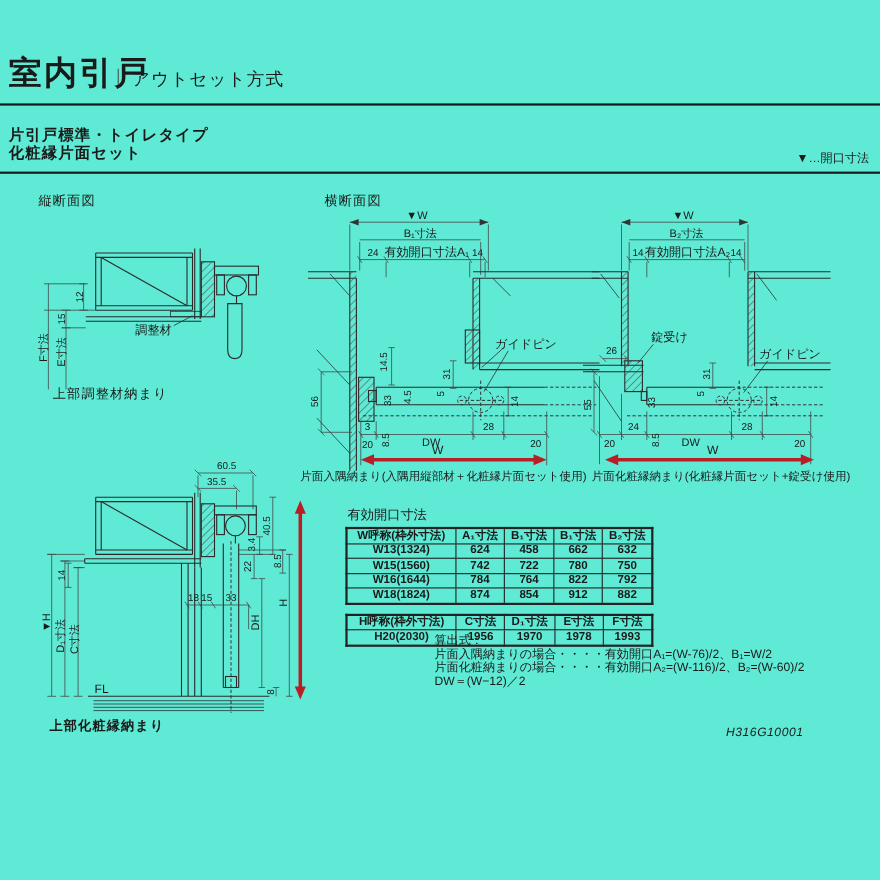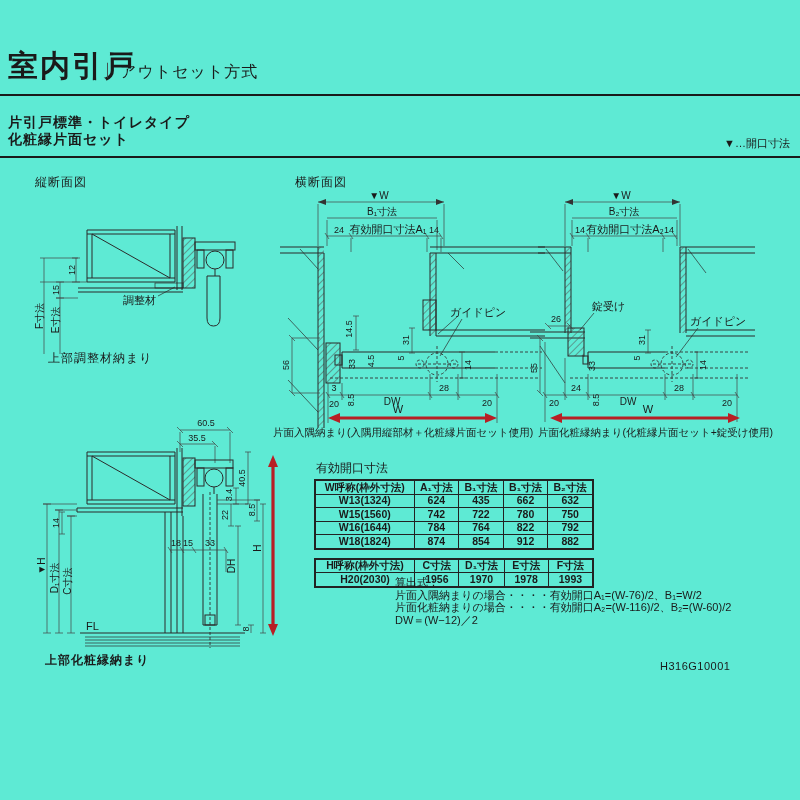--- a/index.html
+++ b/index.html
@@ -20,21 +20,21 @@
   .smallcap{font-size:10.5px;}
   #tables{left:283px;top:460px;width:280px;margin-left:31px;}
   #tblhead{font-size:12px;margin:0 0 2px 2px;}
   table{border-collapse:collapse;table-layout:fixed;}
   td,th{border:1px solid #222;font-size:10.5px;font-weight:bold;text-align:center;
         padding:0 1px;height:12.5px;line-height:1.05;white-space:nowrap;overflow:hidden;}
   table{border:2px solid #222;}
   .c0{width:100px;} .cn{width:44px;}
   #htable{margin-top:8px;}
   #formulas{left:395px;top:576px;font-size:11px;line-height:1.15;white-space:nowrap;}
-  #doccode{left:660px;top:660px;font-size:11px;letter-spacing:0.5px;}
+  #doccode{left:660px;top:660px;font-size:11px;letter-spacing:0.5px;font-style:italic;}
   svg{position:absolute;overflow:visible;}
   svg text{font-family:"Liberation Sans","DejaVu Sans",sans-serif;fill:#1a1a1a;}
   .ln{stroke:#2b2b2b;stroke-width:1;fill:none;}
   .lt{stroke:#2b2b2b;stroke-width:0.7;fill:none;}
   .dim{stroke:#444;stroke-width:0.7;fill:none;}
   .dshf{stroke:#333;stroke-width:0.9;fill:none;stroke-dasharray:3 2;}
   .red{stroke:#b81f24;stroke-width:3.2;fill:none;}
   .redf{fill:#b81f24;stroke:none;}
   .dt{font-size:9px;} .dt2{font-size:10px;} .lbl{font-size:11px;}
   .mid{text-anchor:middle;}
@@ -354,21 +354,21 @@
           <tr>
         <th class="c0">W呼称(枠外寸法)</th>
         <th class="cn">A₁寸法</th>
         <th class="cn">B₁寸法</th>
         <th class="cn">B₁寸法</th>
         <th class="cn">B₂寸法</th>
       </tr>
       <tr>
         <td>W13(1324)</td>
         <td>624</td>
-        <td>435</td>
+        <td>458</td>
         <td>662</td>
         <td>632</td>
       </tr>
       <tr>
         <td>W15(1560)</td>
         <td>742</td>
         <td>722</td>
         <td>780</td>
         <td>750</td>
       </tr>

